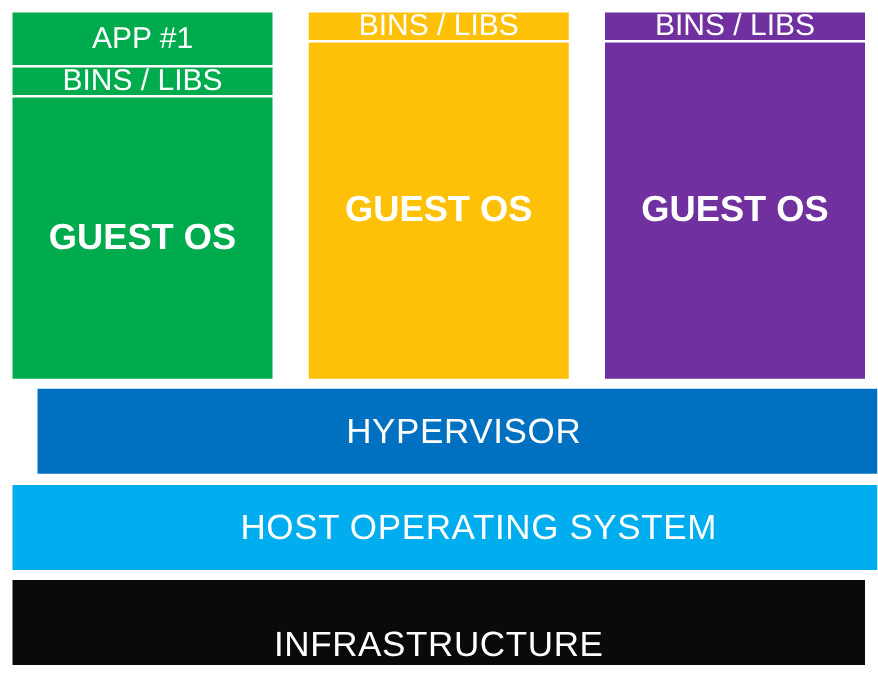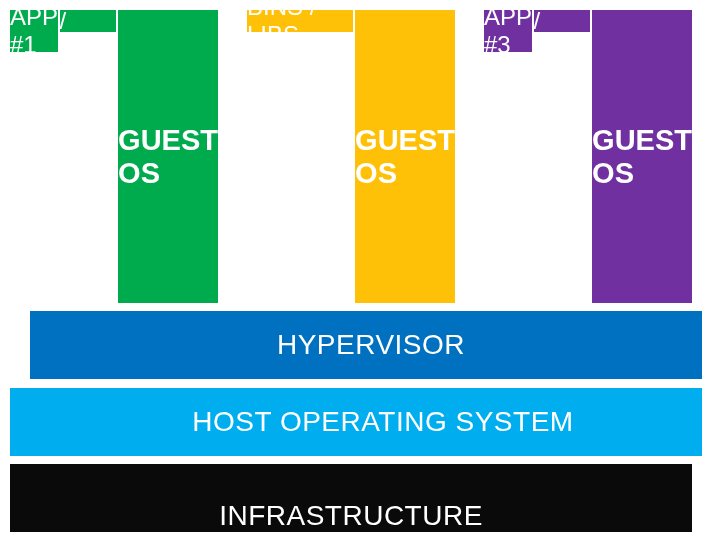--- a/index.html
+++ b/index.html
@@ -20,20 +20,21 @@
     left: 10px;
     top: 10px;
     width: 682px;
     height: 293px;
     display: flex;
     gap: 29px;
   }
   .vm-column {
     flex: 1;
     display: flex;
+    flex-direction: column;
     gap: 2px;
   }
   .vm-section {
     display: flex;
     align-items: center;
     justify-content: center;
     color: #ffffff;
   }
   .vm-app   { height: 42px; font-size: 24px; }
   .vm-bins  { height: 22px; font-size: 24px; }
@@ -76,23 +77,20 @@
     <div class="vm-column">
       <div class="vm-section vm-bins" style="background-color: rgb(255, 193, 7);">
         <span>BINS / LIBS</span>
       </div>
       <div class="vm-section vm-guest" style="background-color: rgb(255, 193, 7);">
         <span>GUEST OS</span>
       </div>
     </div>
 
     <div class="vm-column">
-      <div class="vm-section vm-app" style="background-color: rgb(112, 48, 160);">
-        <span>APP #3</span>
-      </div>
       <div class="vm-section vm-bins" style="background-color: rgb(112, 48, 160);">
         <span>BINS / LIBS</span>
       </div>
       <div class="vm-section vm-guest" style="background-color: rgb(112, 48, 160);">
         <span>GUEST OS</span>
       </div>
     </div>
 
   </div>
 

